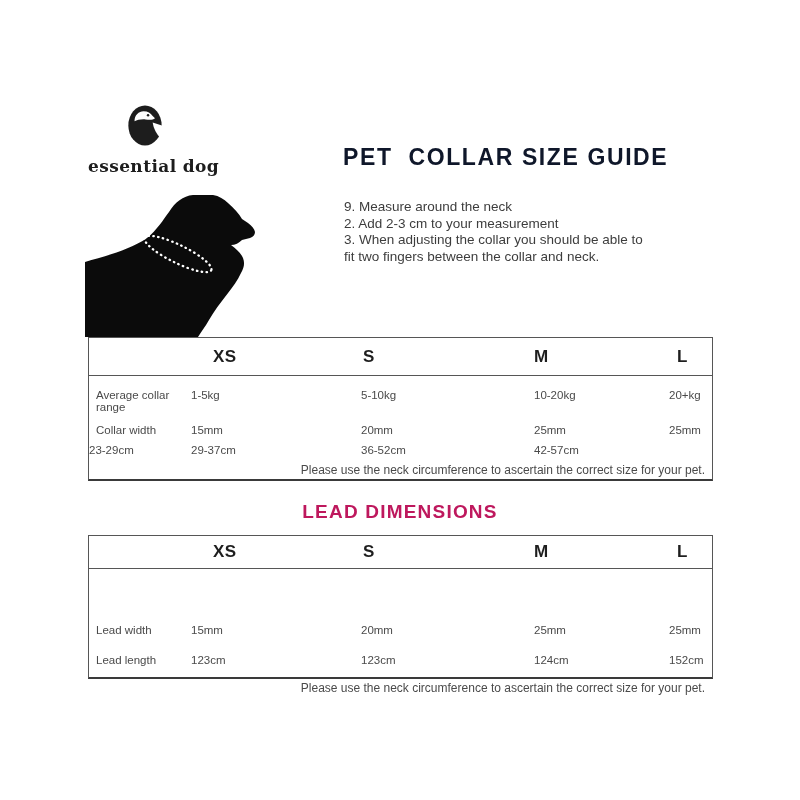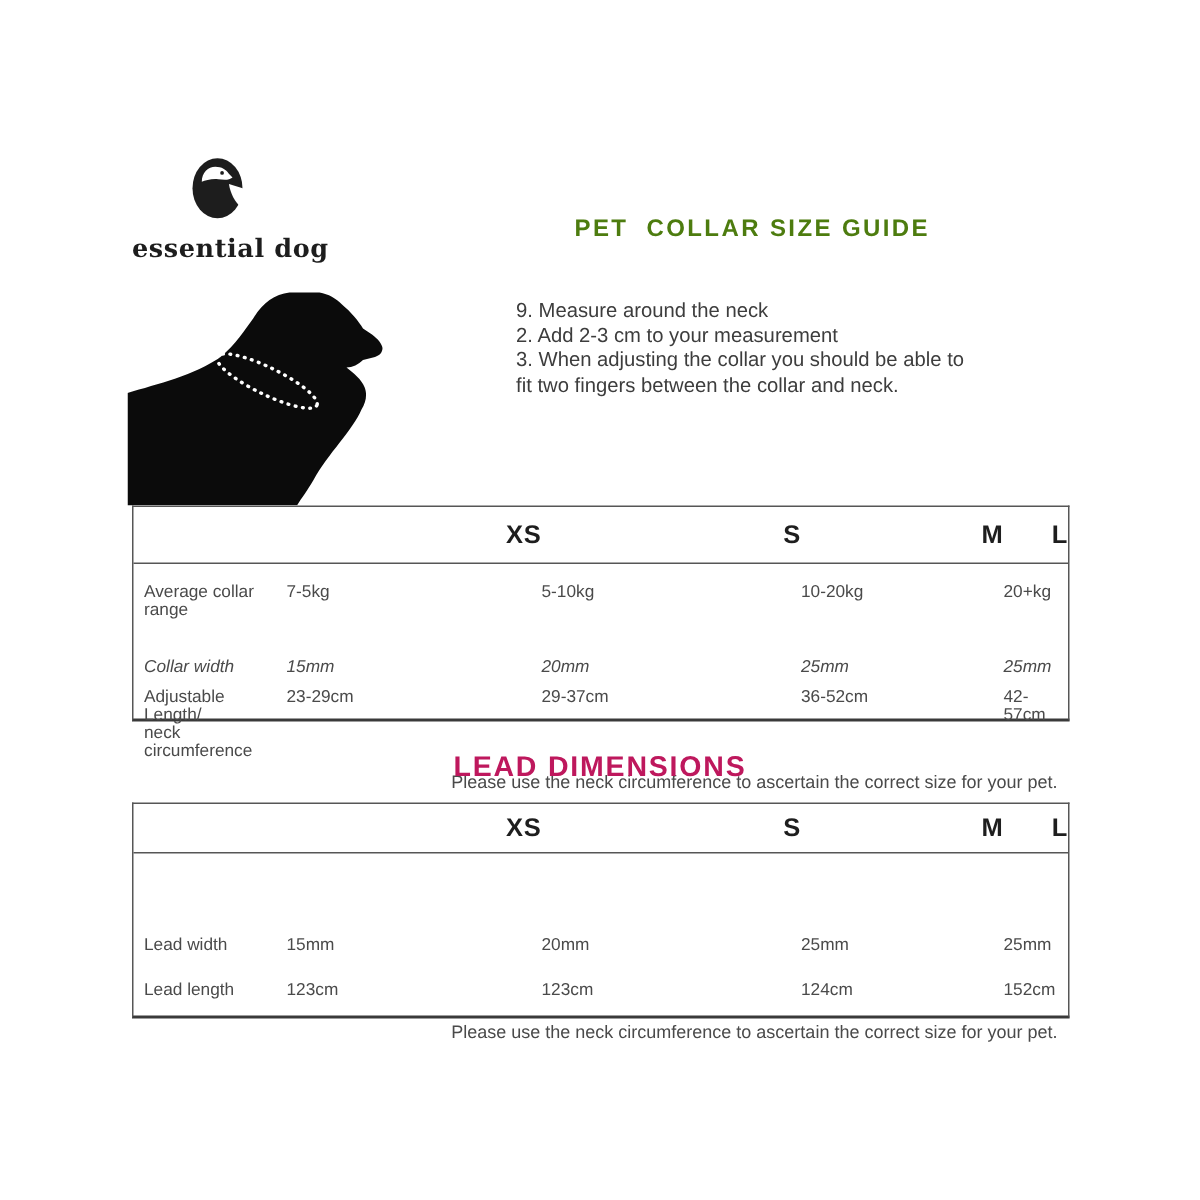--- a/index.html
+++ b/index.html
@@ -9,48 +9,48 @@
   }
   
   .logo-block{position:absolute;left:88px;top:102px;width:114px;text-align:center;}
   .logo-e{display:block;margin:0 auto;width:40px;height:46px;}
   .logo-text{
     margin-top:8px;font-family:"DejaVu Serif", serif;font-weight:700;
     font-size:17px;color:#1d1d1d;letter-spacing:.4px;white-space:nowrap;
   }
   
   .page-title{
-    position:absolute;left:343px;top:144px;font-size:16px;font-weight:600;
-    color:#4d7c0f;letter-spacing:1.6px;white-space:pre;margin-left:40px;
+    position:absolute;left:343px;top:144px;font-size:23px;font-weight:600;
+    color:#0f172a;letter-spacing:1.6px;white-space:pre;
   }
   .instructions{position:absolute;left:344px;top:199px;width:302px;font-size:13.5px;
     line-height:16.5px;color:#3d3d3d;}
   
   .dog-wrap{position:absolute;left:85px;top:190px;width:215px;height:147px;}
   
   .size-table{
     position:absolute;left:88px;width:623px;height:141px;background:#fff;
     border:1px solid #565656;border-bottom:2px solid #3a3a3a;box-sizing:content-box;
   }
   .t1{top:337px;}
   .t2{top:535px;}
   .thead{display:grid;grid-template-columns:102px 170px 173px 135px 1fr;
-    align-items:center;border-bottom:1px solid #565656;text-align:right;}
+    align-items:center;border-bottom:1px solid #565656;}
   .t1 .thead{height:37px;}
   .t2 .thead{height:32px;}
   .th{font-size:17px;font-weight:700;color:#1e1e1e;letter-spacing:.5px;}
   .th.c2{padding-left:22px;}
   .th.c3{padding-left:2px;}
   .th.c4{padding-left:0;}
   .th.c5{padding-left:8px;}
   .trow{display:grid;grid-template-columns:102px 170px 173px 135px 1fr;
     font-size:11.5px;color:#4a4a4a;}
   .trow .label{padding-left:7px;white-space:pre-line;}
   .t1 .r1{margin-top:13px;}
-  .t1 .r2{margin-top:26px;font-style:italic;}
+  .t1 .r2{margin-top:11px;}
   .t1 .r3{margin-top:8px;}
   .t2 .r1{margin-top:55px;}
   .t2 .r2{margin-top:18px;}
   .tnote{font-size:12px;color:#4a4a4a;text-align:right;padding-right:7px;}
   .t1 .tnote{margin-top:7px;}
   .t2 .tnote{margin-top:15px;}
   
   .lead-title{
     position:absolute;left:0;top:501px;width:800px;text-align:center;
     font-size:19px;font-weight:600;letter-spacing:1.2px;color:#be185d;
@@ -110,35 +110,33 @@
   <div class="size-table t1">
     <div class="thead">
       <div class="th c1"></div>
       <div class="th c2">XS</div>
       <div class="th c3">S</div>
       <div class="th c4">M</div>
       <div class="th c5">L</div>
     </div>
     <div class="trow r1">
       <div class="label">Average collar range</div>
-      <div>7-5kg</div>
+      <div>1-5kg</div>
       <div>5-10kg</div>
       <div>10-20kg</div>
       <div>20+kg</div>
     </div>
     <div class="trow r2">
       <div class="label">Collar width</div>
       <div>15mm</div>
       <div>20mm</div>
       <div>25mm</div>
       <div>25mm</div>
     </div>
     <div class="trow r3">
-      <div class="label">Adjustable Length/
-neck circumference</div>
       <div>23-29cm</div>
       <div>29-37cm</div>
       <div>36-52cm</div>
       <div>42-57cm</div>
     </div>
     <div class="tnote">Please use the neck circumference to ascertain the correct size for your pet.</div>
   </div>
 
   <div class="lead-title">LEAD DIMENSIONS</div>
 

